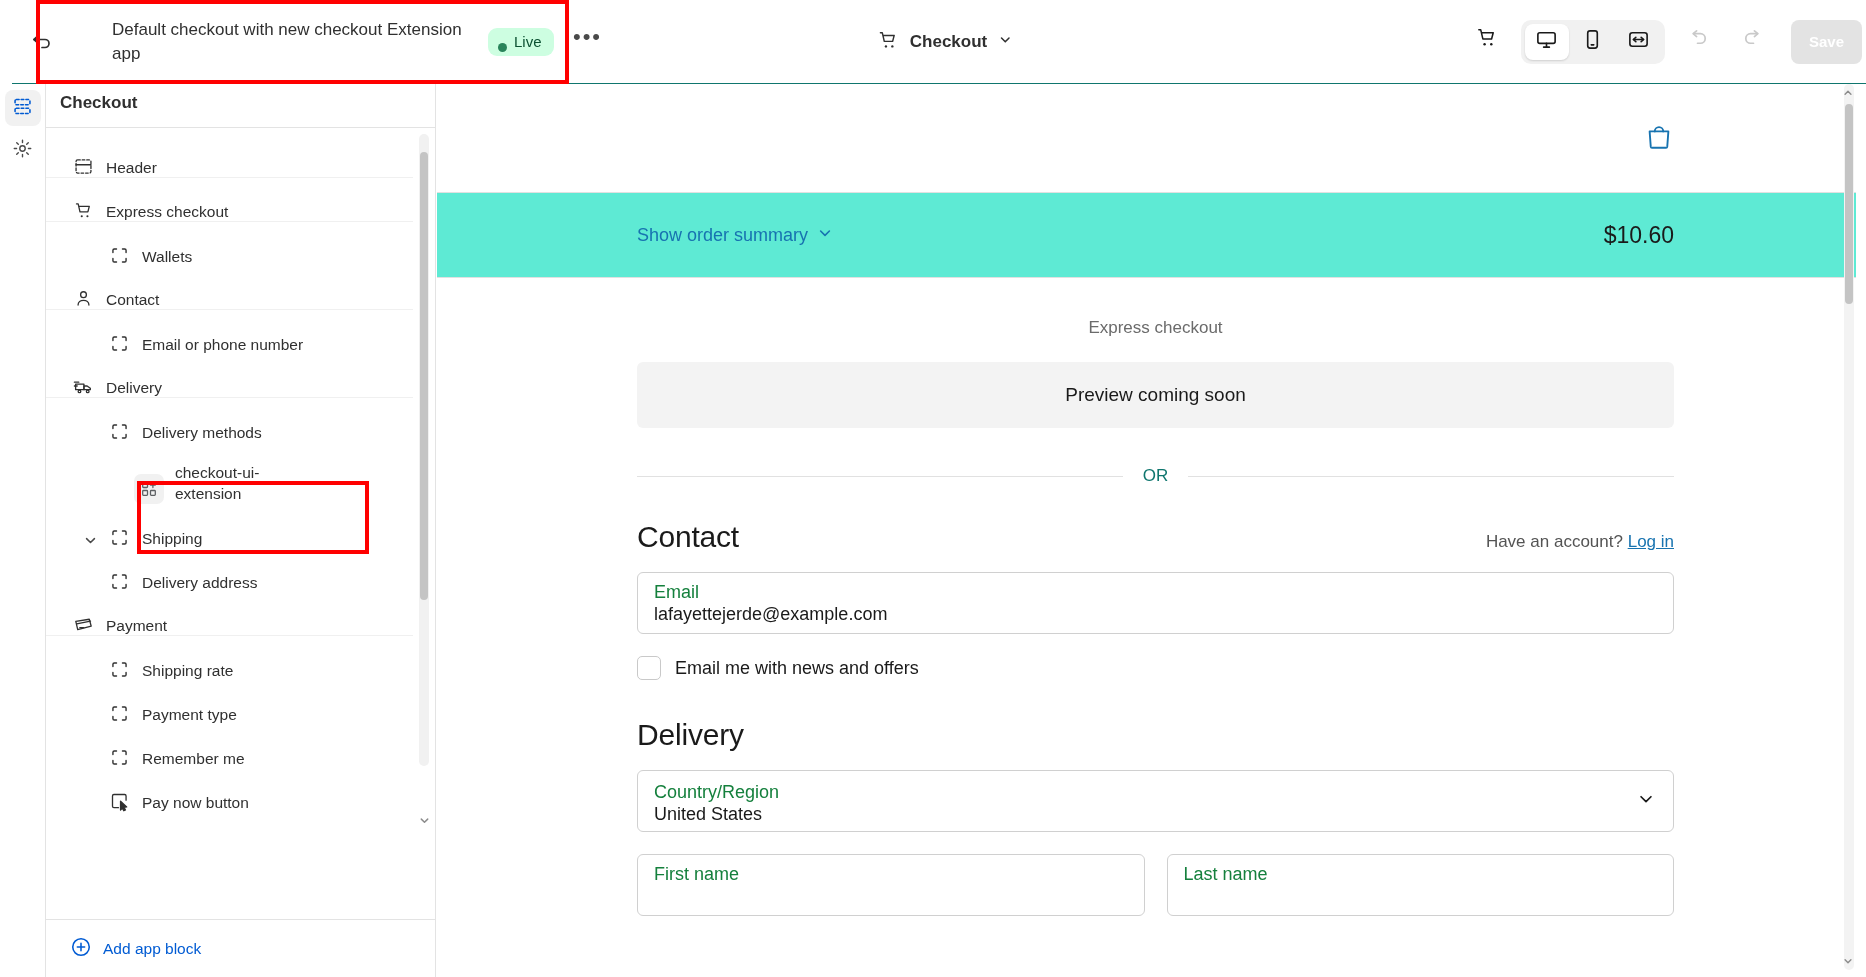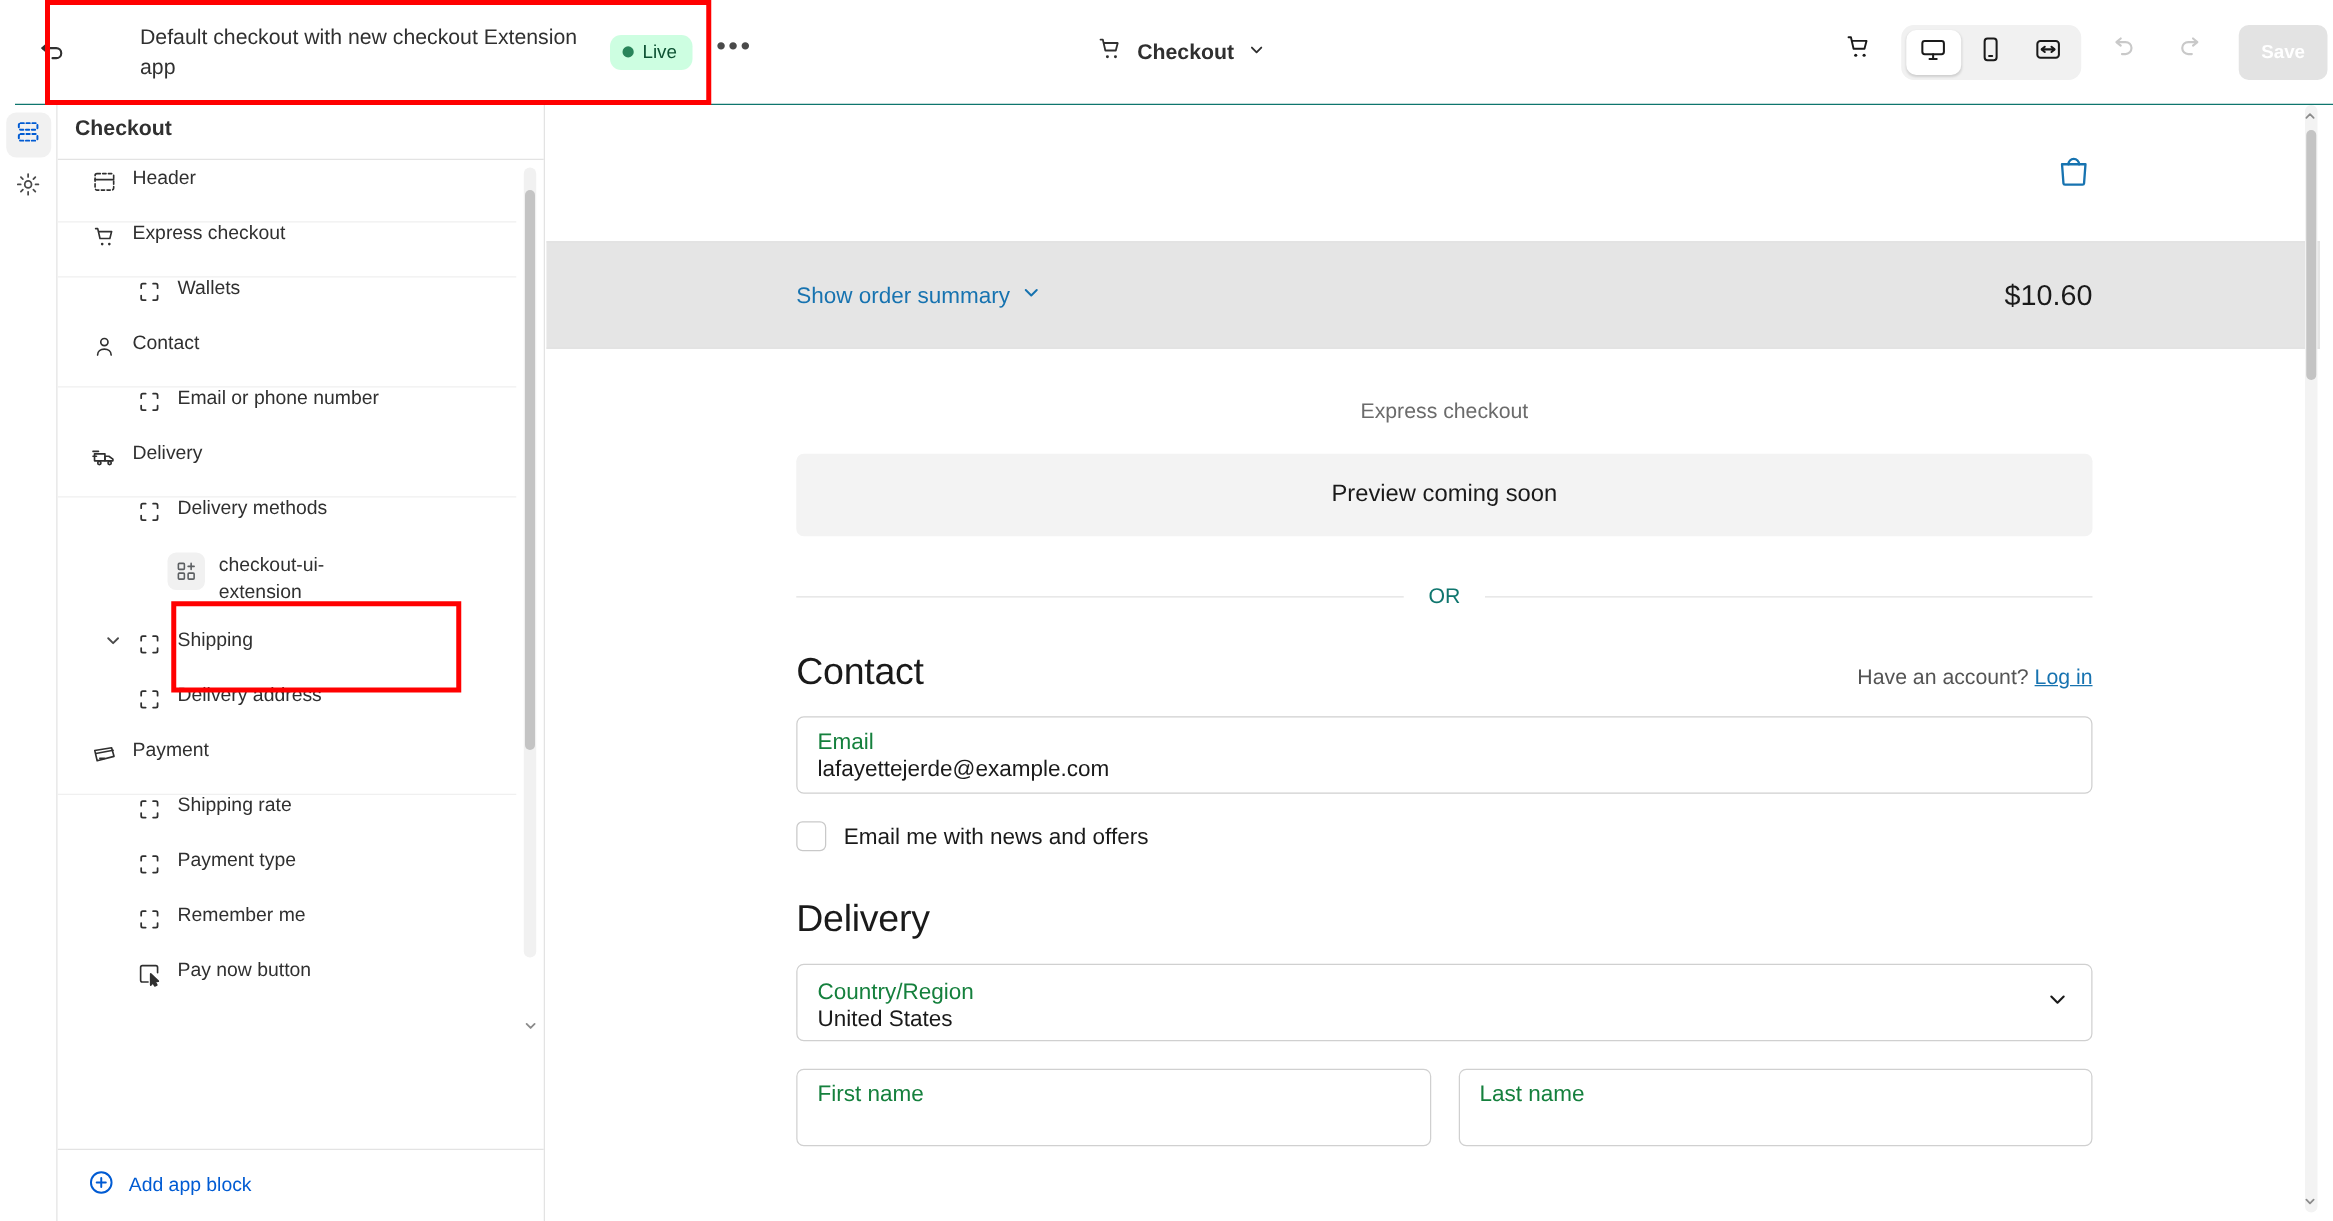--- a/index.html
+++ b/index.html
@@ -30,21 +30,21 @@
   .tb-title-group {
     margin-left: 46px;
     display: flex; align-items: center; gap: 16px;
     flex: 0 0 auto;
   }
   .tb-title {
     font-size: 17px; line-height: 24px; color: #303030;
     max-width: 360px; font-weight: 400;
   }
   .badge-live {
-    display: inline-flex; align-items: center; gap: 7px;
+    display: inline-flex; align-items: flex-end; gap: 7px;
     background: #cdfee1; color: #0c5132;
     border-radius: 9px; padding: 4px 12px 4px 10px;
     font-size: 15px; line-height: 20px; white-space: nowrap;
   }
   .badge-dot {
     width: 9px; height: 9px; border-radius: 50%;
     background: #29845a; display: inline-block;
   }
   .tb-more {
     width: 36px; height: 36px; display: flex;
@@ -125,21 +125,21 @@
   .panel-head-title {
     font-size: 17px; font-weight: 700; color: #303030;
   }
   .tree {
     flex: 1; overflow: hidden; position: relative;
     padding-top: 6px;
   }
   .tree-inner { padding-right: 22px; }
 
   .t-row {
-    display: flex; align-items: flex-start;
+    display: flex; align-items: flex-end;
     height: 44px; padding-left: 26px; gap: 12px;
     cursor: pointer; position: relative;
   }
   .t-row.section { border-bottom: 1px solid #f0f0f0; }
   .t-row .t-icon {
     width: 22px; height: 22px; flex: 0 0 22px;
     display: flex; align-items: center; justify-content: center;
     color: #303030;
   }
   .t-row .t-label {
@@ -207,21 +207,21 @@
   }
   .pv-shop-name {
     font-size: 34px; color: #1a1a1a; font-weight: 400;
     letter-spacing: -0.2px;
   }
   .pv-bag {
     margin-left: auto; margin-right: 182px; margin-top: 4px;
     color: #1773b0;
   }
   .pv-summary {
-    background: #e5e5e5; border-top: 1px solid #e1e1e1;
+    background: #5eead4; border-top: 1px solid #e1e1e1;
     border-bottom: 1px solid #e1e1e1;
     height: 86px; display: flex; align-items: center;
     padding: 0 182px 0 200px;
   }
   .pv-summary-link {
     color: #1773b0; font-size: 18px; display: flex;
     align-items: center; gap: 9px; cursor: pointer;
   }
   .pv-summary-total {
     margin-left: auto; font-size: 23px; color: #1a1a1a;

